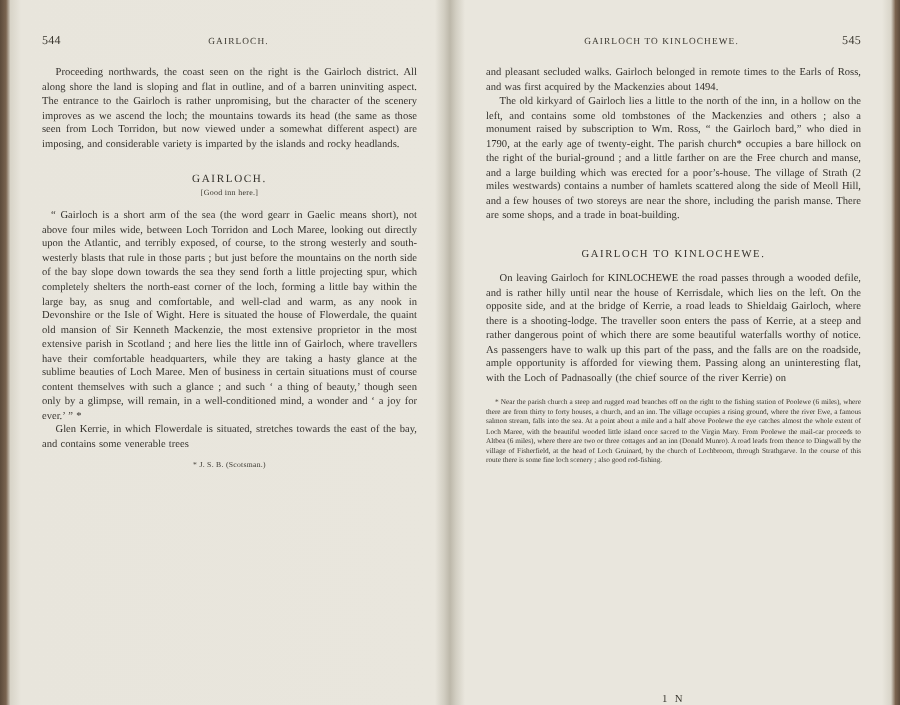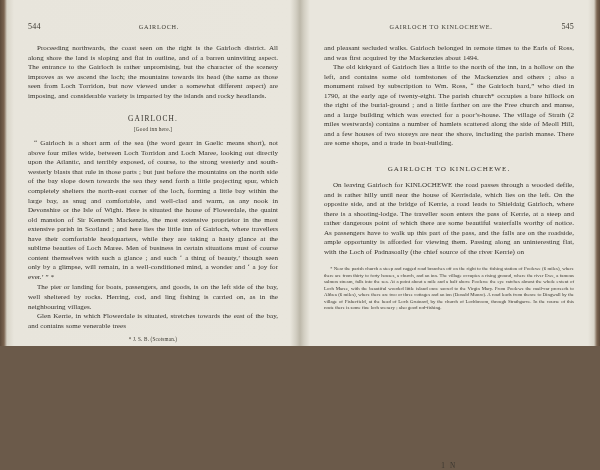--- a/index.html
+++ b/index.html
@@ -9,21 +9,21 @@
   body {
     width: 600px;
     height: 470px;
     background: #6b5a4a;
     font-family: "Liberation Serif", serif;
     overflow: hidden;
   }
   .spread {
     position: relative;
     width: 600px;
-    height: 346px;
+    height: 470px;
     background: linear-gradient(90deg,
       #5c4a3a 0px, #7a6450 4px,
       #d8d4c8 7px, #e8e5dc 14px,
       #e9e6dd 290px,
       #d2cec2 296px, #bdb8aa 300px, #d2cec2 304px,
       #e9e6dd 310px,
       #e9e6dd 588px, #d8d4c8 594px,
       #7a6450 597px, #5c4a3a 600px);
   }
   .page {
@@ -145,21 +145,20 @@
         <span class="title">GAIRLOCH.</span>
       </div>
 
       <p class="body">Proceeding northwards, the coast seen on the right is the Gairloch district. All along shore the land is sloping and flat in outline, and of a barren uninviting aspect. The entrance to the Gairloch is rather unpromising, but the character of the scenery improves as we ascend the loch; the mountains towards its head (the same as those seen from Loch Torridon, but now viewed under a somewhat different aspect) are imposing, and considerable variety is imparted by the islands and rocky headlands.</p>
 
       <div class="section-head">GAIRLOCH.</div>
       <div class="section-note">[Good inn here.]</div>
 
       <p class="body quoted">“ Gairloch is a short arm of the sea (the word gearr in Gaelic means short), not above four miles wide, between Loch Torridon and Loch Maree, looking out directly upon the Atlantic, and terribly exposed, of course, to the strong westerly and south-westerly blasts that rule in those parts ; but just before the mountains on the north side of the bay slope down towards the sea they send forth a little projecting spur, which completely shelters the north-east corner of the loch, forming a little bay within the large bay, as snug and comfortable, and well-clad and warm, as any nook in Devonshire or the Isle of Wight. Here is situated the house of Flowerdale, the quaint old mansion of Sir Kenneth Mackenzie, the most extensive proprietor in the most extensive parish in Scotland ; and here lies the little inn of Gairloch, where travellers have their comfortable headquarters, while they are taking a hasty glance at the sublime beauties of Loch Maree. Men of business in certain situations must of course content themselves with such a glance ; and such ‘ a thing of beauty,’ though seen only by a glimpse, will remain, in a well-conditioned mind, a wonder and ‘ a joy for ever.’ ” *</p>
 
-      <p class="body" style="margin-top:1px">The pier or landing for boats, passengers, and goods, is on the left side of the bay, well sheltered by rocks. Herring, cod, and ling fishing is carried on, as in the neighbouring villages.</p>
       <p class="body">Glen Kerrie, in which Flowerdale is situated, stretches towards the east of the bay, and contains some venerable trees</p>
 
       <p class="fn-credit">* J. S. B. (Scotsman.)</p>
 
       <div class="spacer-flex"></div>
     </div>
   </div>
 
   <div class="page page-right">
     <div class="col-inner">

